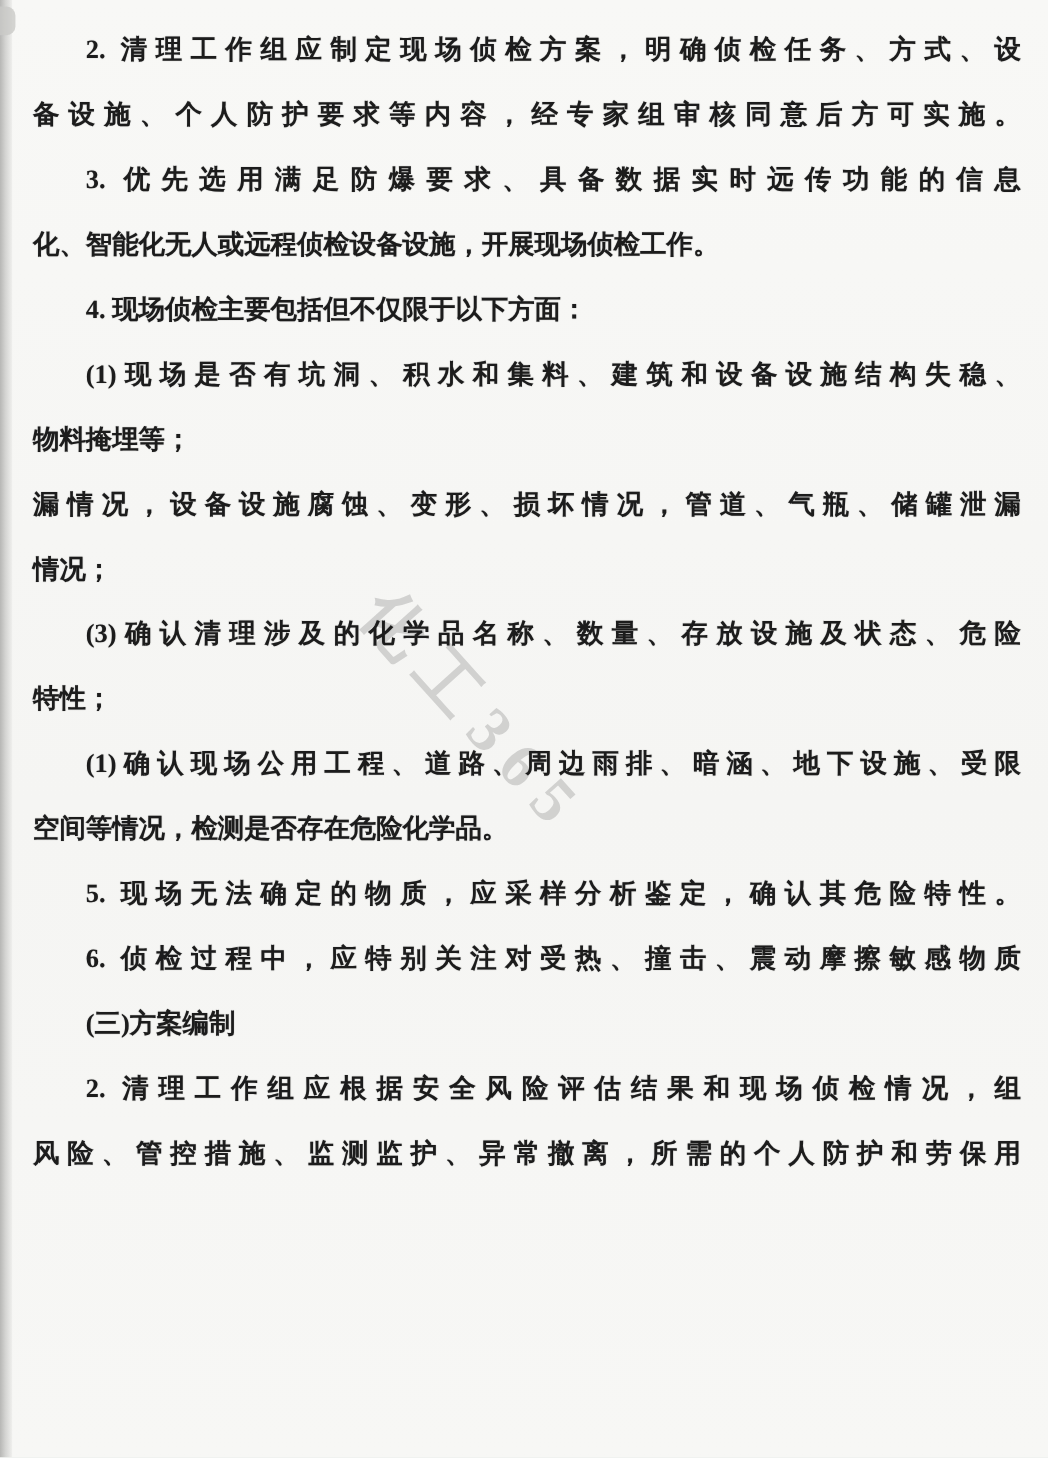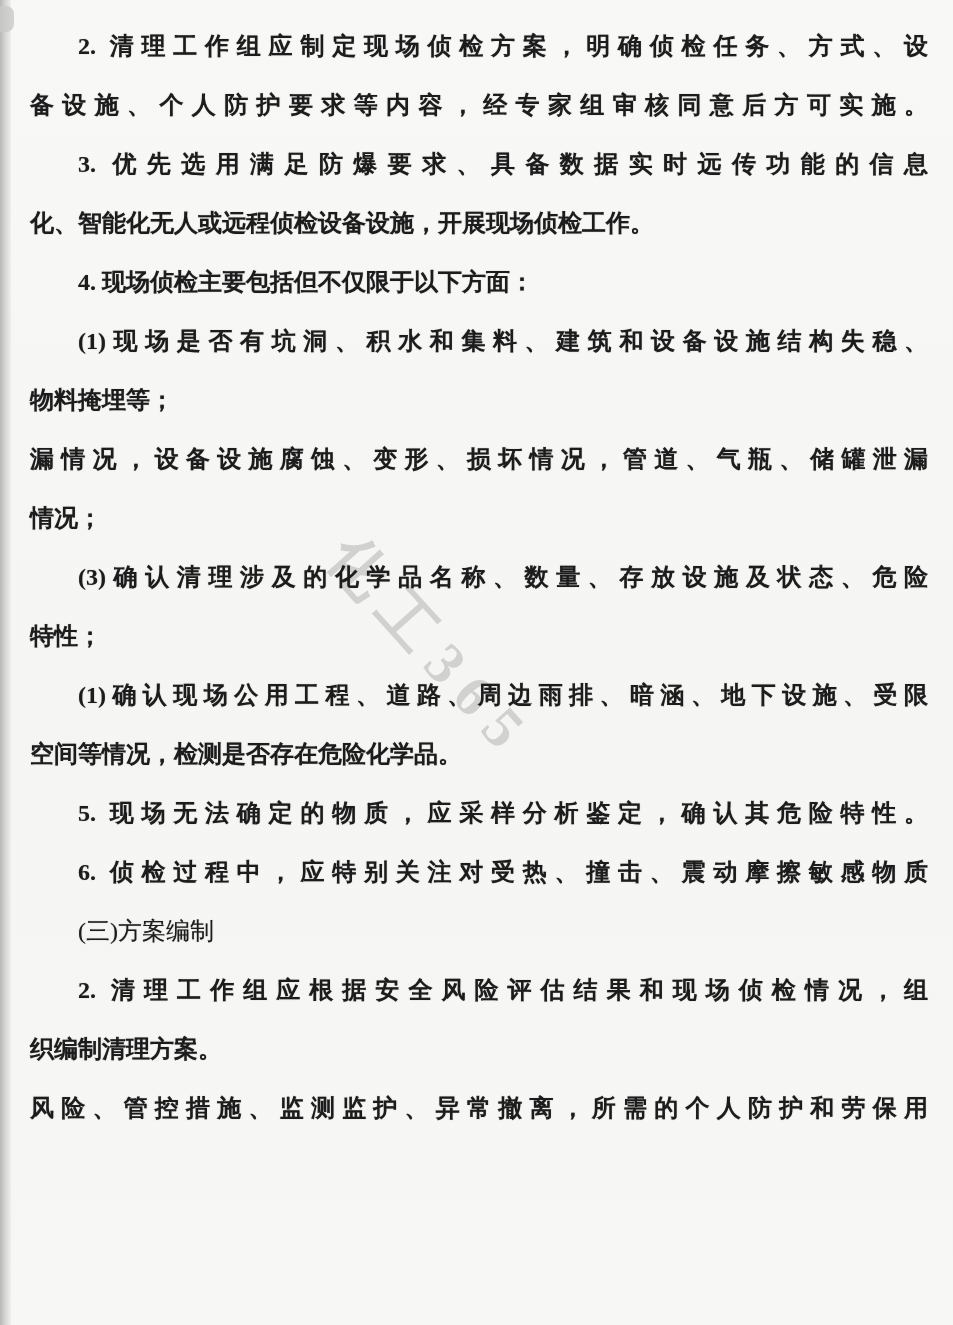--- a/index.html
+++ b/index.html
@@ -61,21 +61,21 @@
     overflow: visible;
     text-align: left;
   }
   .ln.fill {
     white-space: normal;
     text-align: justify;
     text-align-last: justify;
     text-justify: inter-character;
   }
   .ln.ind { text-indent: 2em; }
-  .ln.hd  { font-weight: 400; }
+  .ln.hd  { font-weight: 700; }
 </style>
 </head>
 <body>
 
 <div class="page">
   <div class="edge-left"></div>
   <div class="edge-top-blot"></div>
 
   <div class="watermark">化工365</div>
 
@@ -90,16 +90,15 @@
     <div class="ln fill">漏情况，设备设施腐蚀、变形、损坏情况，管道、气瓶、储罐泄漏</div>
     <div class="ln">情况；</div>
     <div class="ln ind fill">(3)确认清理涉及的化学品名称、数量、存放设施及状态、危险</div>
     <div class="ln">特性；</div>
     <div class="ln ind fill">(1)确认现场公用工程、道路、周边雨排、暗涵、地下设施、受限</div>
     <div class="ln">空间等情况，检测是否存在危险化学品。</div>
     <div class="ln ind fill">5. 现场无法确定的物质，应采样分析鉴定，确认其危险特性。</div>
     <div class="ln ind fill">6. 侦检过程中，应特别关注对受热、撞击、震动摩擦敏感物质</div>
     <div class="ln ind hd">(三)方案编制</div>
     <div class="ln ind fill">2. 清理工作组应根据安全风险评估结果和现场侦检情况，组</div>
-    <div class="ln">织编制清理方案。</div>
     <div class="ln fill">风险、管控措施、监测监护、异常撤离，所需的个人防护和劳保用</div>
   </div>
 </div>
 
 </body></html>

